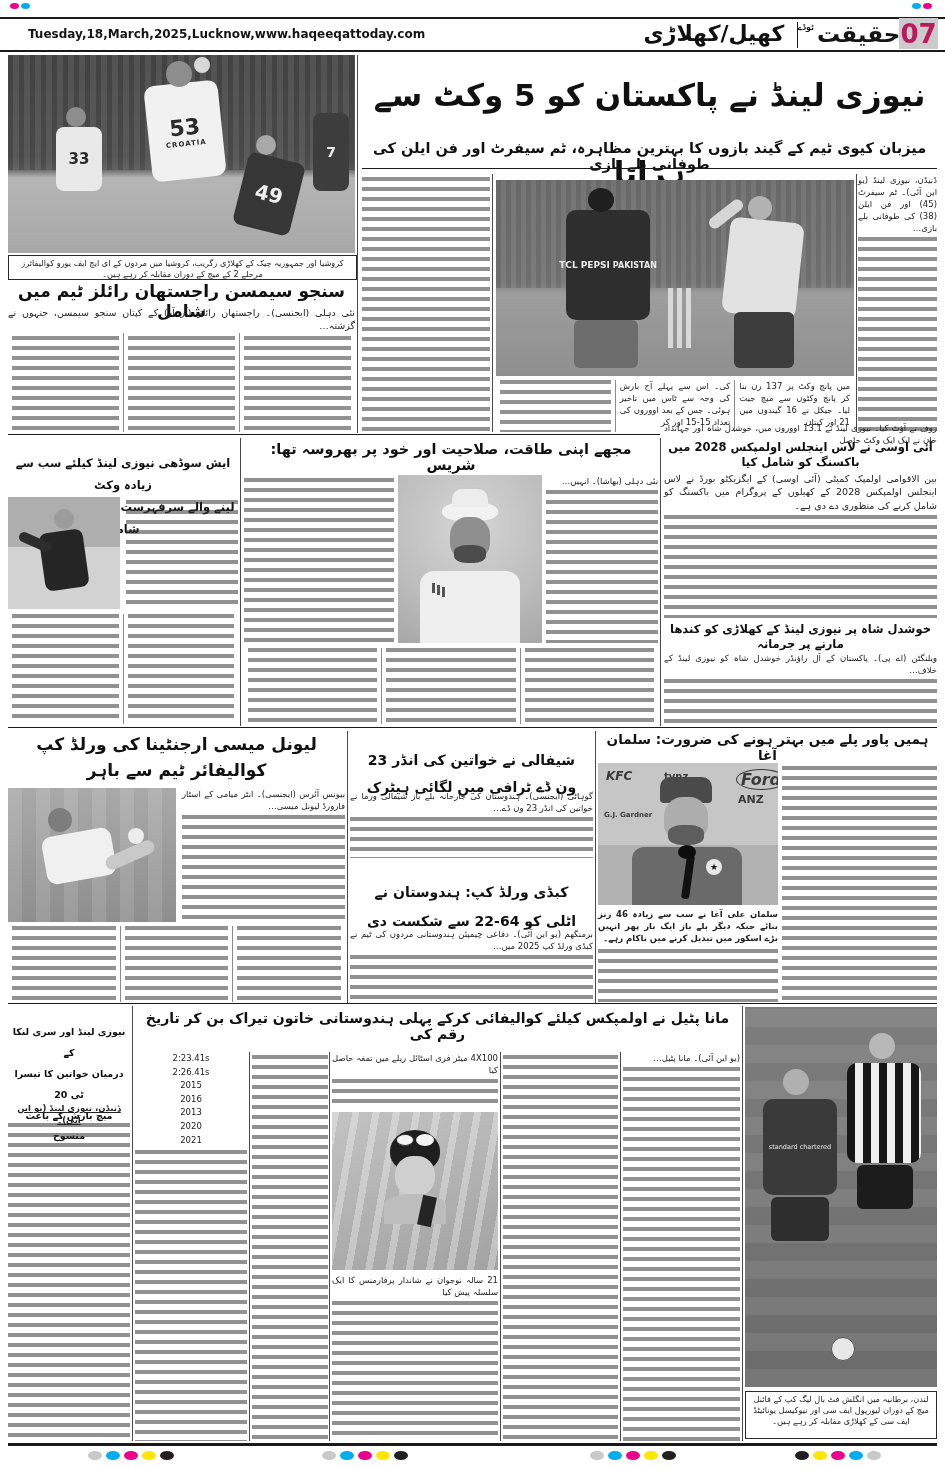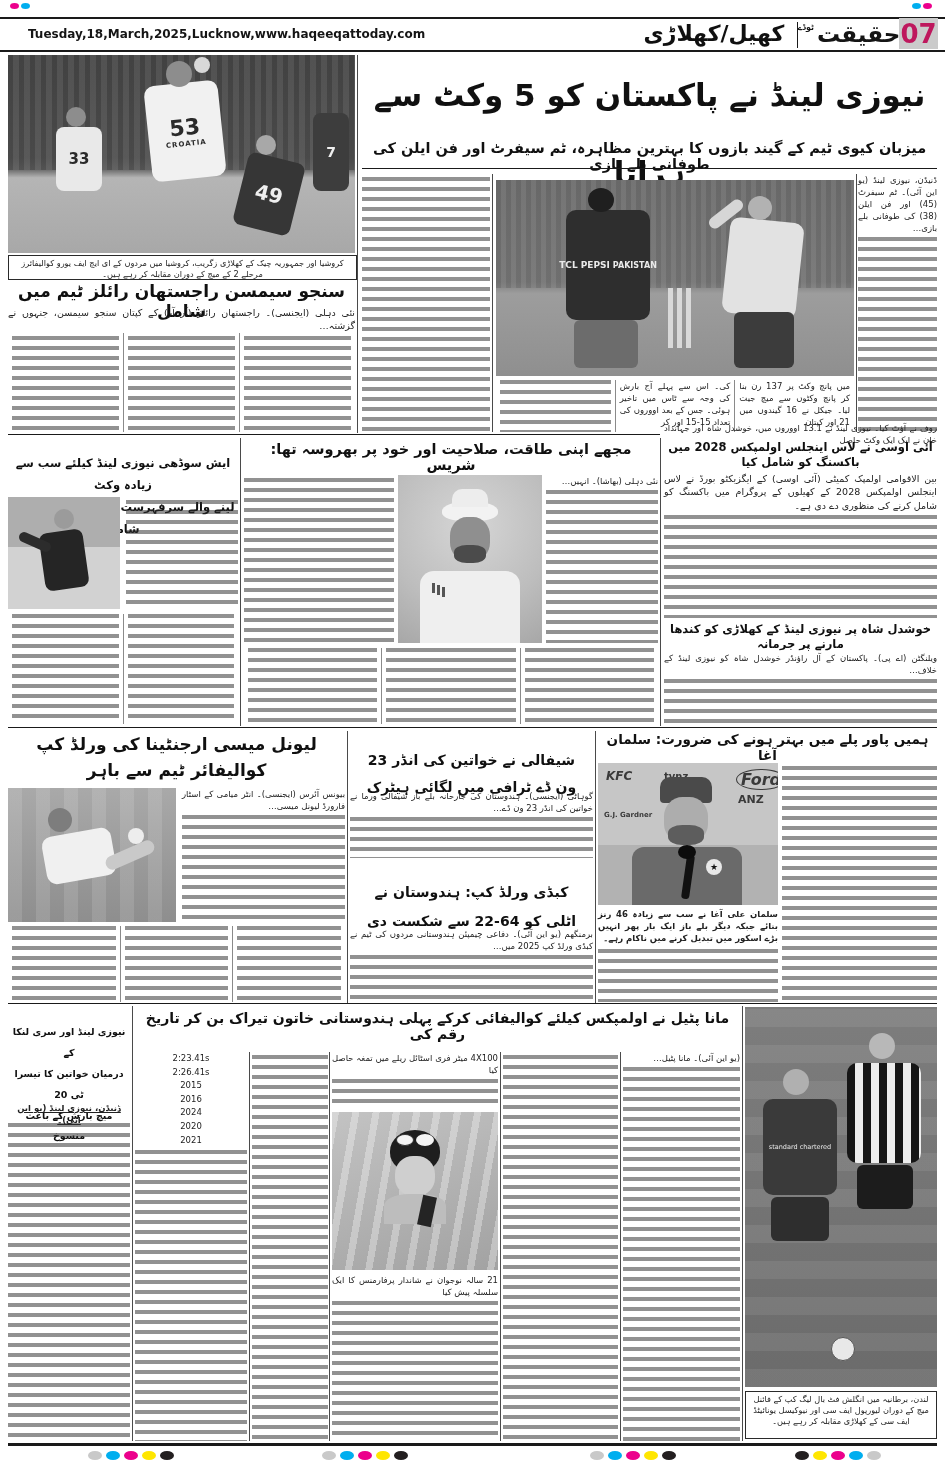--- a/index.html
+++ b/index.html
@@ -270,21 +270,21 @@
     </div>
   <div class="vr" style="left:132px;top:1006px;height:435px;"></div>
 
   <div class="b hl" style="left:135px;top:1010px;width:605px;font-size:14px;">مانا پٹیل نے اولمپکس کیلئے کوالیفائی کرکے پہلی ہندوستانی خاتون تیراک بن کر تاریخ رقم کی</div>
   <div class="b texwrap" style="left:135px;top:1052px;width:112px;height:389px;">
     <div>
         <div class="stat-line">2:23.41s</div>
         <div class="stat-line">2:26.41s</div>
         <div class="stat-line">2015</div>
         <div class="stat-line">2016</div>
-        <div class="stat-line">2024</div>
+        <div class="stat-line">2013</div>
         <div class="stat-line">2020</div>
         <div class="stat-line">2021</div>
       </div>
     <div class="tex" style="flex:1;"></div>
   </div>
   <div class="vr" style="left:249px;top:1052px;height:389px;"></div>
   <div class="b texwrap" style="left:252px;top:1052px;width:76px;height:389px;">
       <div class="tex" style="flex:1;"></div>
     </div>
   <div class="vr" style="left:329px;top:1052px;height:389px;"></div>

